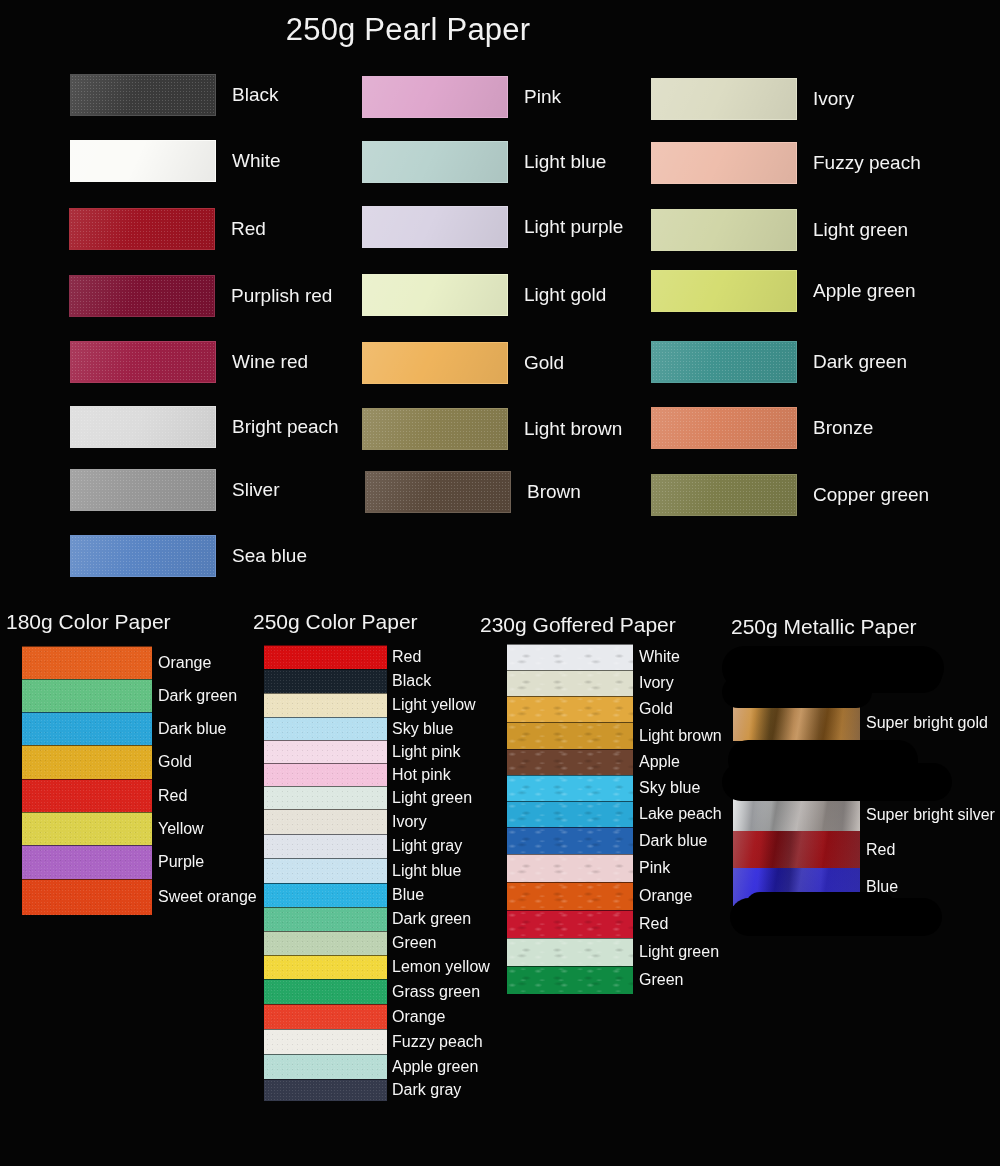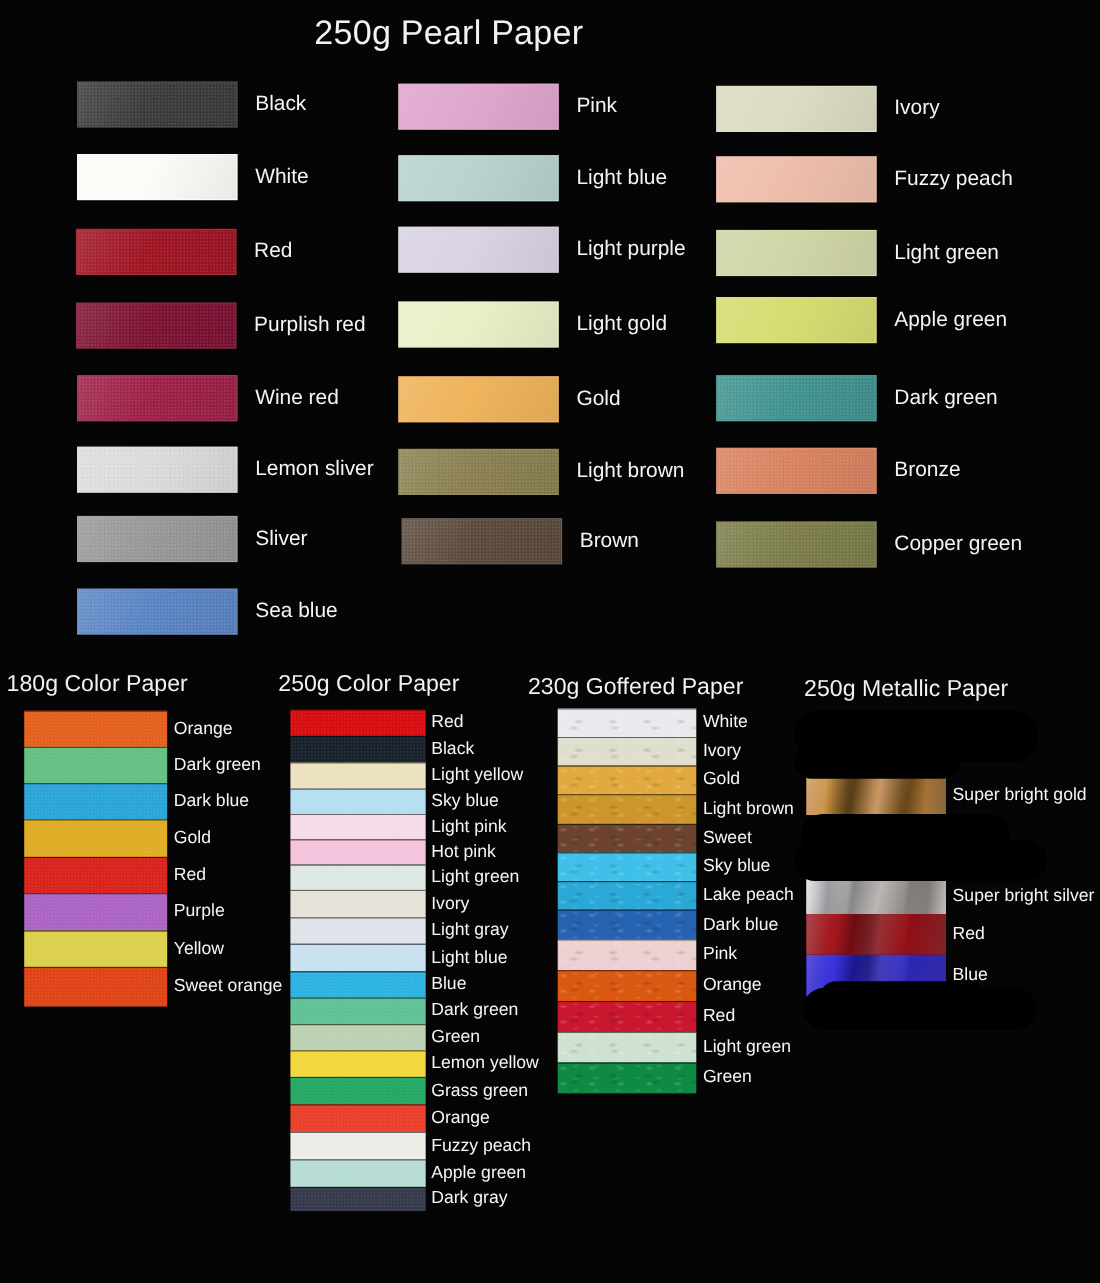--- a/index.html
+++ b/index.html
@@ -191,21 +191,21 @@
         <span class="tex-pearl"></span>
         <span class="tex-speck"></span>
       </div>
     <div class="pearl-label">Wine red</div>
   </div>
   <div class="pearl-row" style="left:70px; top:406px;">
     <div class="pearl-swatch" style="background:#dcdcdc">
         <span class="tex-pearl"></span>
         <span class="tex-speck"></span>
       </div>
-    <div class="pearl-label">Lemon sliver</div>
+    <div class="pearl-label">Bright peach</div>
   </div>
   <div class="pearl-row" style="left:70px; top:469px;">
     <div class="pearl-swatch" style="background:#989898">
         <span class="tex-pearl"></span>
         <span class="tex-speck"></span>
       </div>
     <div class="pearl-label">Sliver</div>
   </div>
   <div class="pearl-row" style="left:70px; top:535px;">
     <div class="pearl-swatch" style="background:#5a85c4">
@@ -336,31 +336,31 @@
         <span class="tex-grain"></span>
       </div>
     <div class="stack-label" style="left:136px;">Gold</div>
   </div>
   <div class="stack-item" style="height:33px;">
     <div class="stack-chip" style="width:130px;height:33px;background:#d9231c">
         <span class="tex-grain"></span>
       </div>
     <div class="stack-label" style="left:136px;">Red</div>
   </div>
+  <div class="stack-item" style="height:33px;">
+    <div class="stack-chip" style="width:130px;height:33px;background:#dbd14c">
+        <span class="tex-grain"></span>
+      </div>
+    <div class="stack-label" style="left:136px;">Yellow</div>
+  </div>
   <div class="stack-item" style="height:34px;">
     <div class="stack-chip" style="width:130px;height:34px;background:#ab64c4">
         <span class="tex-grain"></span>
       </div>
     <div class="stack-label" style="left:136px;">Purple</div>
-  </div>
-  <div class="stack-item" style="height:33px;">
-    <div class="stack-chip" style="width:130px;height:33px;background:#dbd14c">
-        <span class="tex-grain"></span>
-      </div>
-    <div class="stack-label" style="left:136px;">Yellow</div>
   </div>
   <div class="stack-item" style="height:36px;">
     <div class="stack-chip" style="width:130px;height:36px;background:#df4417">
         <span class="tex-grain"></span>
       </div>
     <div class="stack-label" style="left:136px;">Sweet orange</div>
   </div>
 </div>
 
 <div class="stack-col" style="left:264px; top:645px; width:240px;">
@@ -502,21 +502,21 @@
   <div class="stack-item" style="height:27px;">
     <div class="stack-chip" style="width:126px;height:27px;background:#cd962b">
         <span class="tex-goffer"></span>
       </div>
     <div class="stack-label" style="left:132px;">Light brown</div>
   </div>
   <div class="stack-item" style="height:26px;">
     <div class="stack-chip" style="width:126px;height:26px;background:#6d4330">
         <span class="tex-goffer"></span>
       </div>
-    <div class="stack-label" style="left:132px;">Sweet</div>
+    <div class="stack-label" style="left:132px;">Apple</div>
   </div>
   <div class="stack-item" style="height:26px;">
     <div class="stack-chip" style="width:126px;height:26px;background:#3fc0e8">
         <span class="tex-goffer"></span>
       </div>
     <div class="stack-label" style="left:132px;">Sky blue</div>
   </div>
   <div class="stack-item" style="height:26px;">
     <div class="stack-chip" style="width:126px;height:26px;background:#2aa8d6">
         <span class="tex-goffer"></span>

